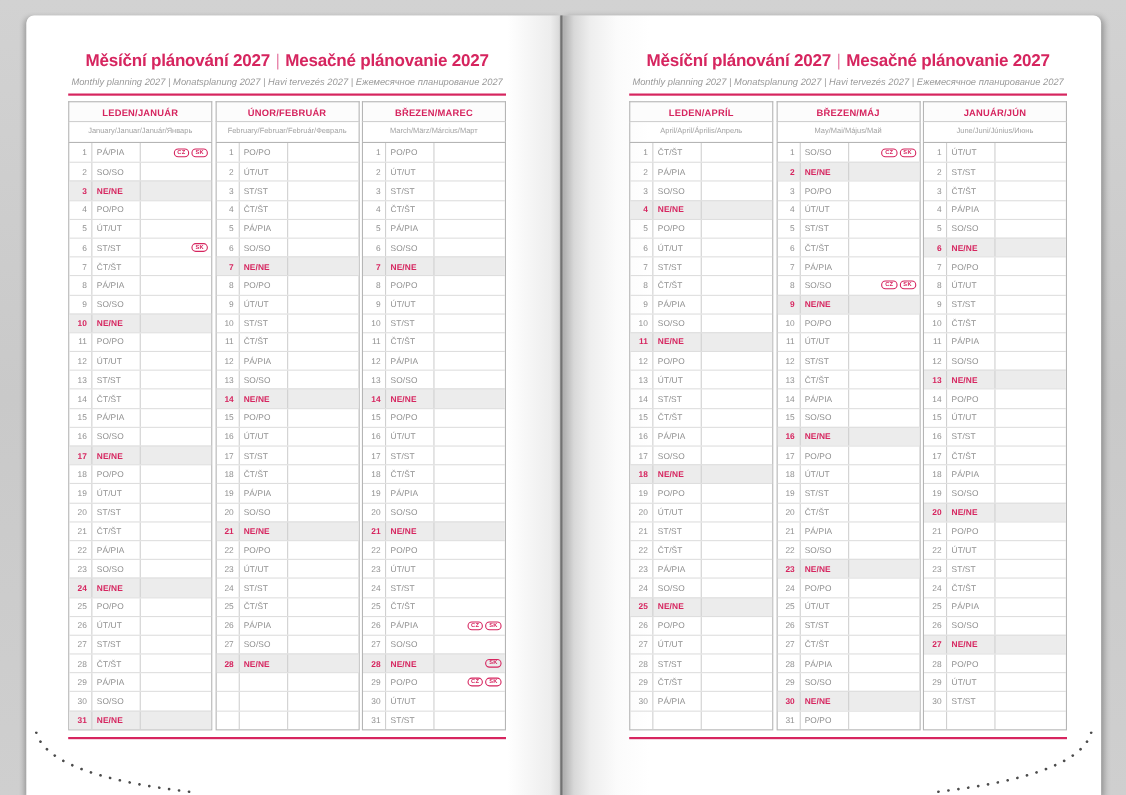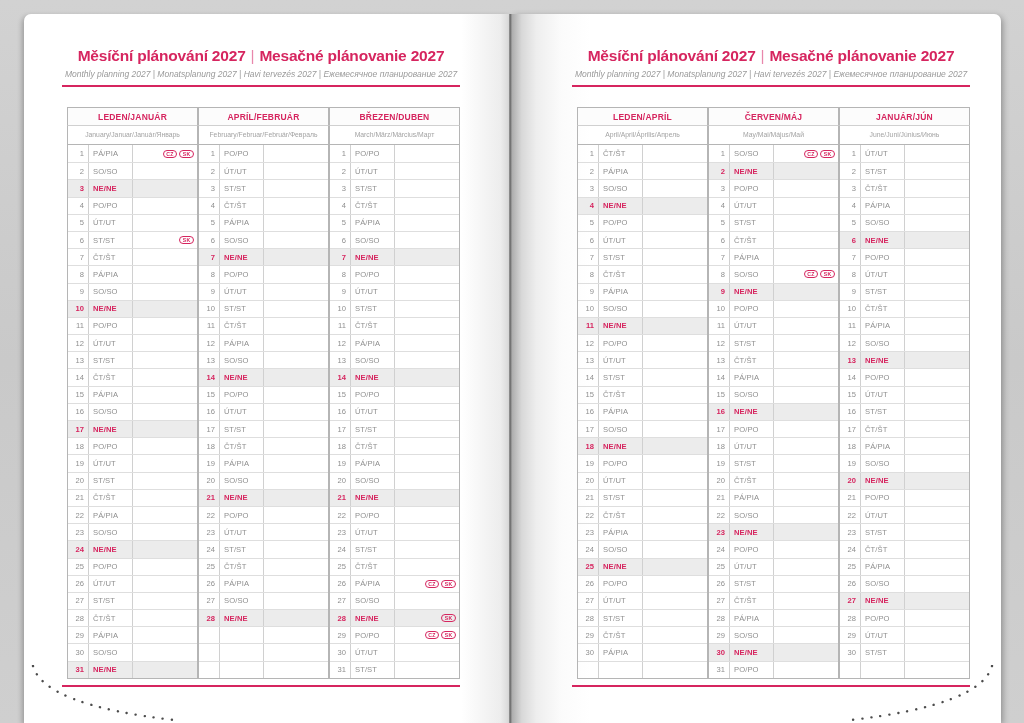--- a/index.html
+++ b/index.html
@@ -43,21 +43,21 @@
     margin-top:33px;text-align:center;font-size:15.5px;font-weight:bold;
     color:var(--accent);letter-spacing:-.2px;white-space:nowrap;
   }
   .title .sep{color:var(--accent-light);font-weight:normal;padding:0 5px;}
   .subtitle{
     text-align:center;font-size:8.5px;color:#9a9a9a;margin-top:4px;white-space:nowrap;font-style:italic;
   }
   .rule{height:2px;background:var(--accent);border:none;}
   .rule-top{margin-top:6px;}
   .rule-bottom{margin-top:6px;}
-  .tables{display:flex;justify-content:flex-end;margin-top:20px;}
+  .tables{display:flex;justify-content:space-between;margin-top:5px;}
   .month-table{width:131px;}
   .month-name{
     border:1px solid var(--border-outer);border-bottom:1px solid var(--border-inner);
     height:19px;line-height:18px;text-align:center;color:var(--accent);
     font-weight:bold;font-size:8.5px;background:#fcfcfc;letter-spacing:.2px;
   }
   .month-langs{
     border:1px solid var(--border-outer);border-top:none;border-bottom:none;
     height:18px;line-height:18px;text-align:center;color:var(--lang-gray);font-size:6.8px;
   }
@@ -258,21 +258,21 @@
               <div class="c-note"></div>
             </div>
             <div class="day-row sunday">
               <div class="c-num">31</div>
               <div class="c-day">NE/NE</div>
               <div class="c-note"></div>
             </div>
           </div>
         </div>
         <div class="month-table">
-          <div class="month-name">APRÍL/FEBRUÁR</div>
+          <div class="month-name">ÚNOR/FEBRUÁR</div>
           <div class="month-langs">February/Februar/Február/Февраль</div>
           <div class="month-grid">
             <div class="day-row">
               <div class="c-num">1</div>
               <div class="c-day">PO/PO</div>
               <div class="c-note"></div>
             </div>
             <div class="day-row">
               <div class="c-num">2</div>
               <div class="c-day">ÚT/UT</div>
@@ -419,21 +419,21 @@
               <div class="c-note"></div>
             </div>
             <div class="day-row">
               <div class="c-num"></div>
               <div class="c-day"></div>
               <div class="c-note"></div>
             </div>
           </div>
         </div>
         <div class="month-table">
-          <div class="month-name">BŘEZEN/DUBEN</div>
+          <div class="month-name">BŘEZEN/MAREC</div>
           <div class="month-langs">March/März/Március/Март</div>
           <div class="month-grid">
             <div class="day-row">
               <div class="c-num">1</div>
               <div class="c-day">PO/PO</div>
               <div class="c-note"></div>
             </div>
             <div class="day-row">
               <div class="c-num">2</div>
               <div class="c-day">ÚT/UT</div>
@@ -767,21 +767,21 @@
               <div class="c-note"></div>
             </div>
             <div class="day-row">
               <div class="c-num"></div>
               <div class="c-day"></div>
               <div class="c-note"></div>
             </div>
           </div>
         </div>
         <div class="month-table">
-          <div class="month-name">ČERVEN/MÁJ</div>
+          <div class="month-name">BŘEZEN/MÁJ</div>
           <div class="month-langs">May/Mai/Május/Май</div>
           <div class="month-grid">
             <div class="day-row">
               <div class="c-num">1</div>
               <div class="c-day">SO/SO</div>
               <div class="c-note">
                 <span class="badge">CZ</span>
                 <span class="badge">SK</span>
               </div>
             </div>

